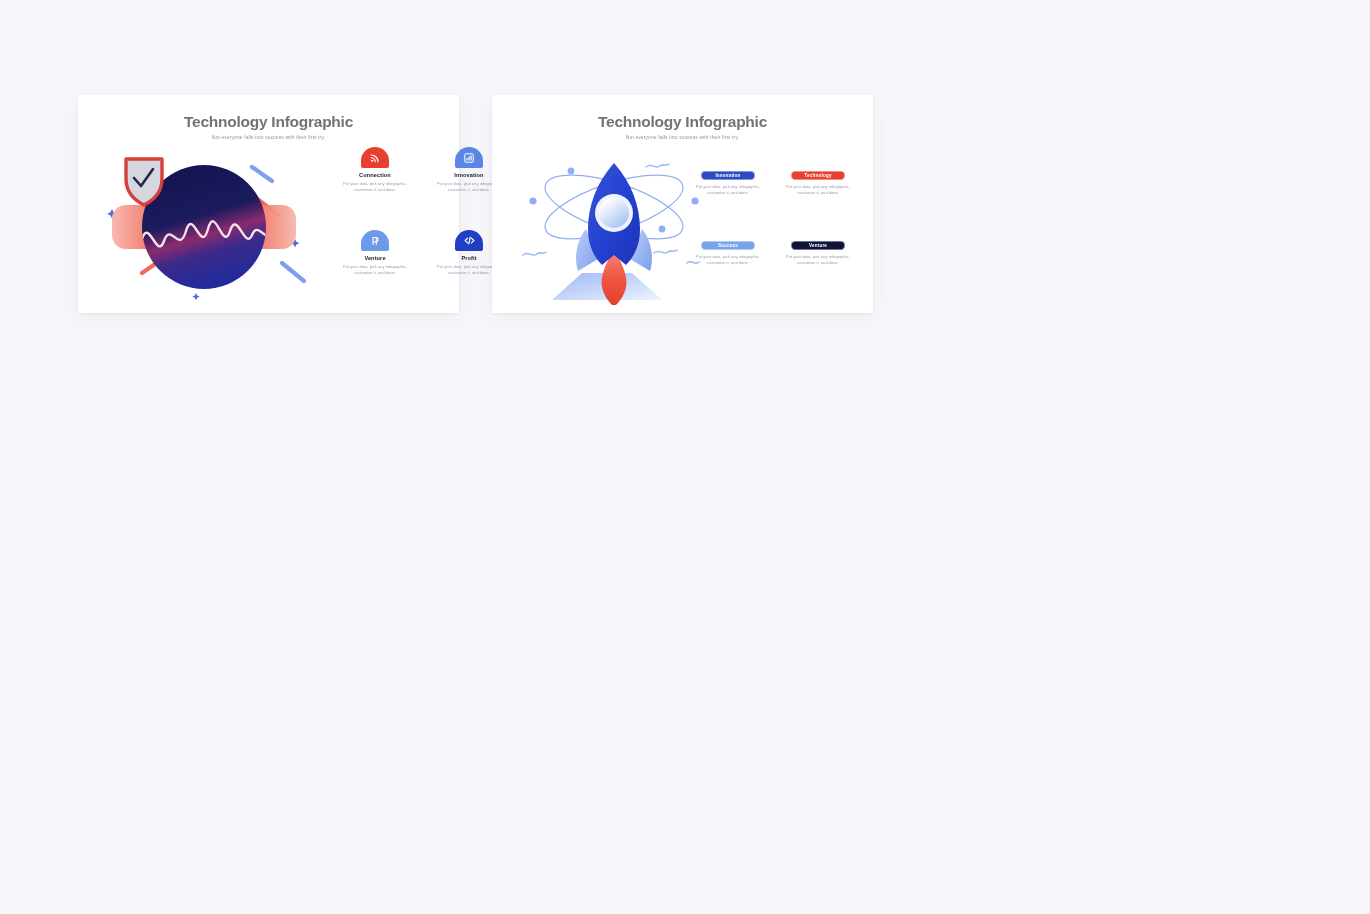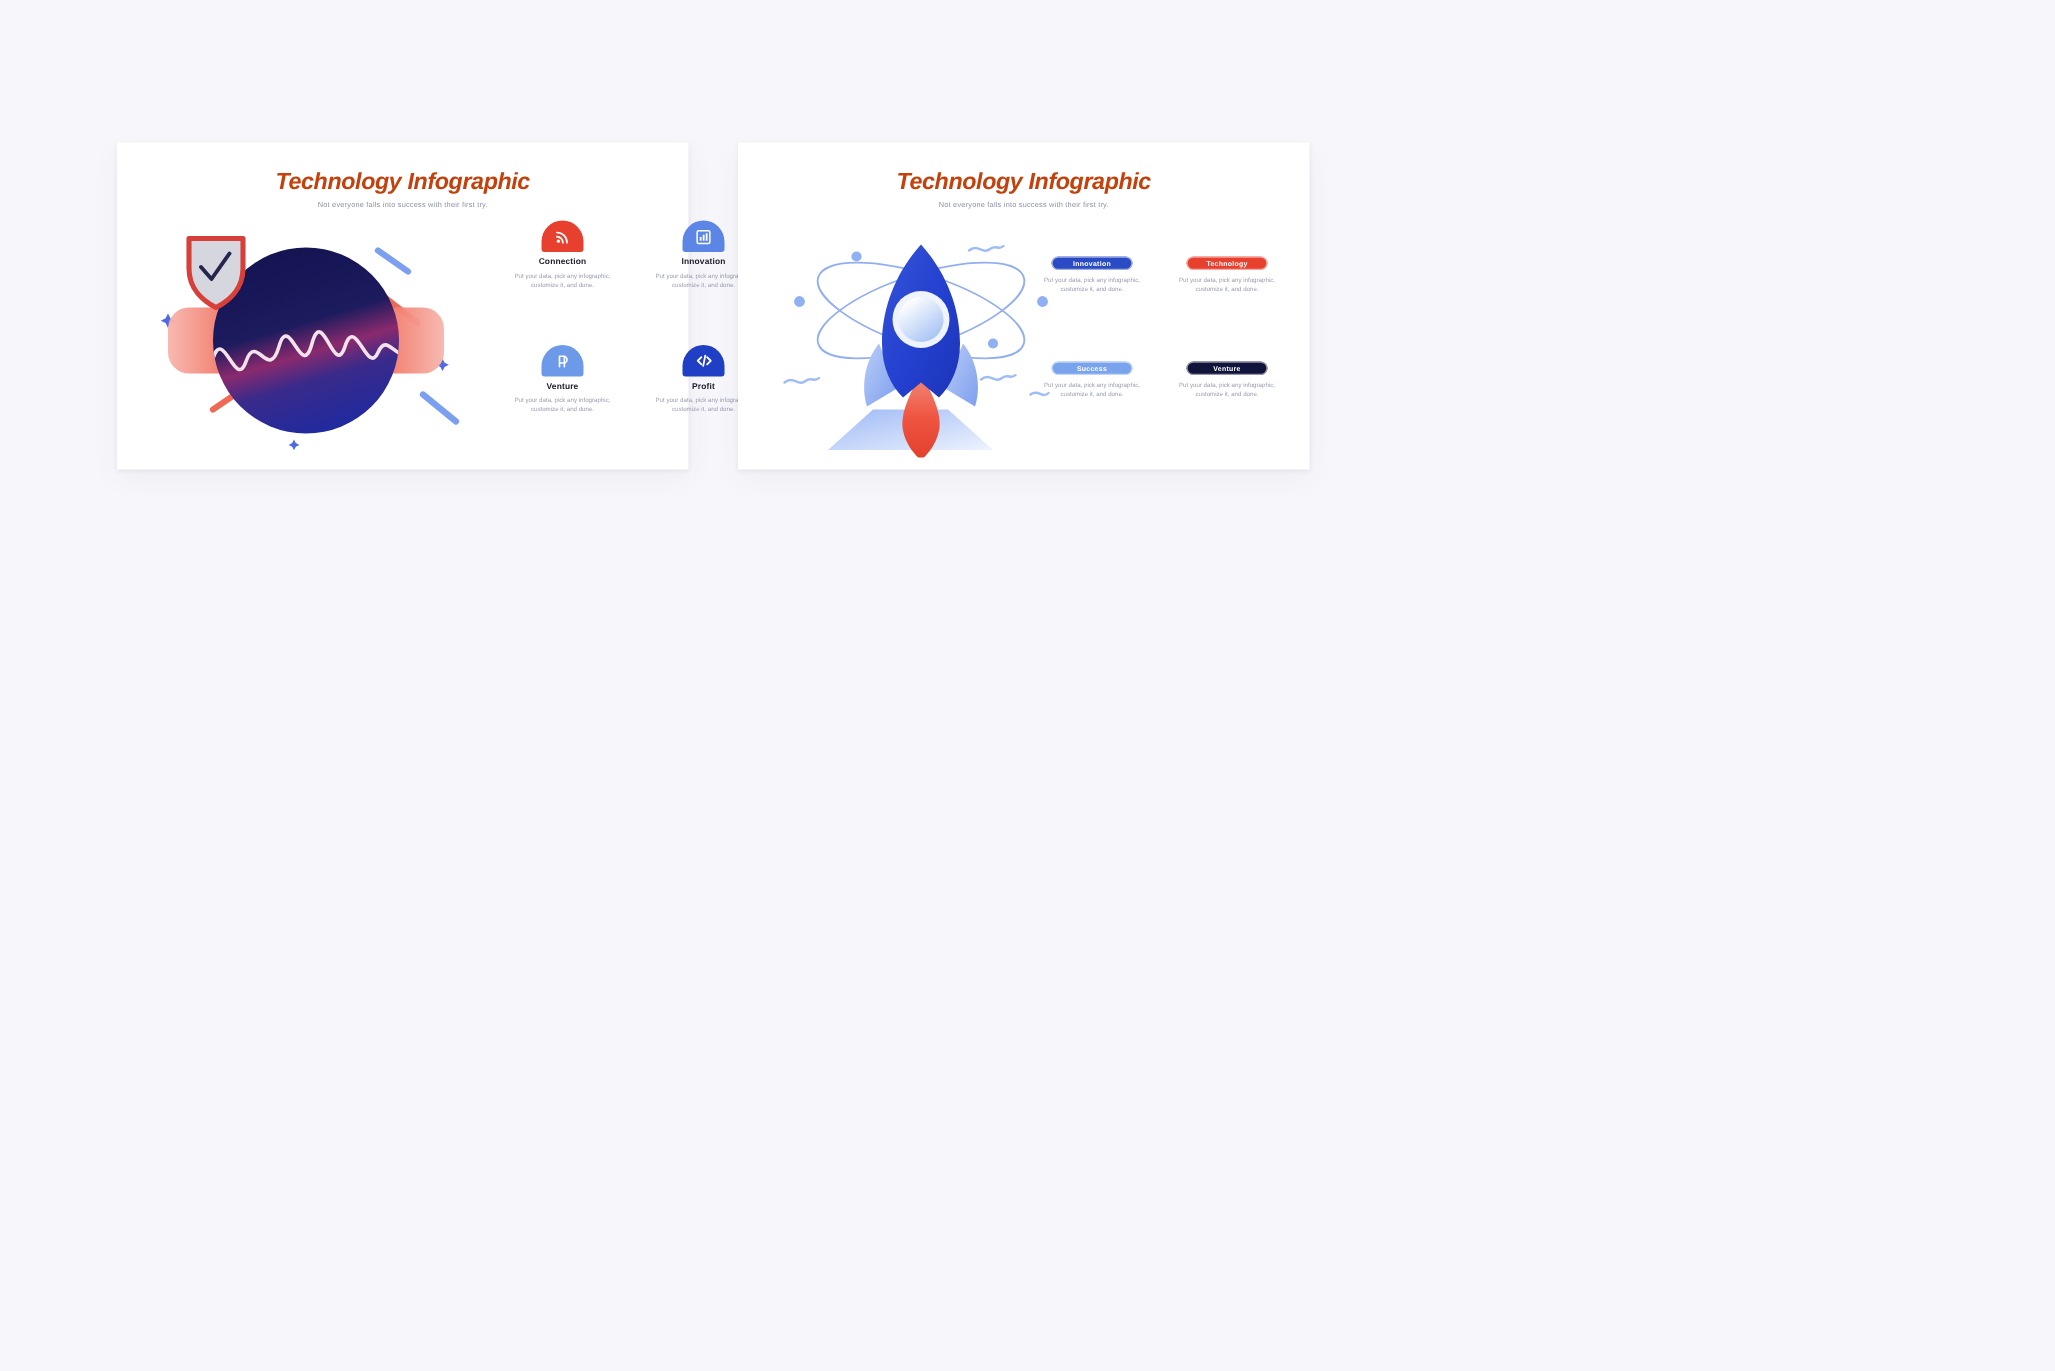--- a/index.html
+++ b/index.html
@@ -15,22 +15,22 @@
   .slide{
     position:absolute;
     background:#ffffff;
     box-shadow:0 1px 3px rgba(40,45,80,.07), 0 6px 18px rgba(40,45,80,.05);
   }
   #slide-1{left:78px;top:95px;width:381px;height:218px;}
   #slide-2{left:492px;top:95px;width:381px;height:218px;}
 
   .slide-head{text-align:center;padding-top:19px;}
   .slide-title{
-    font-size:15.5px;font-weight:700;color:#c2410c;
-    letter-spacing:-.25px;line-height:1;font-style:italic;
+    font-size:15.5px;font-weight:700;color:#737373;
+    letter-spacing:-.25px;line-height:1;
   }
   .slide-sub{
     font-size:4.9px;color:#8e92a8;margin-top:5px;letter-spacing:.15px;
   }
 
   
   .art1{position:absolute;left:8px;top:48px;width:250px;height:165px;}
   .art1 svg{display:block;}
 
   

